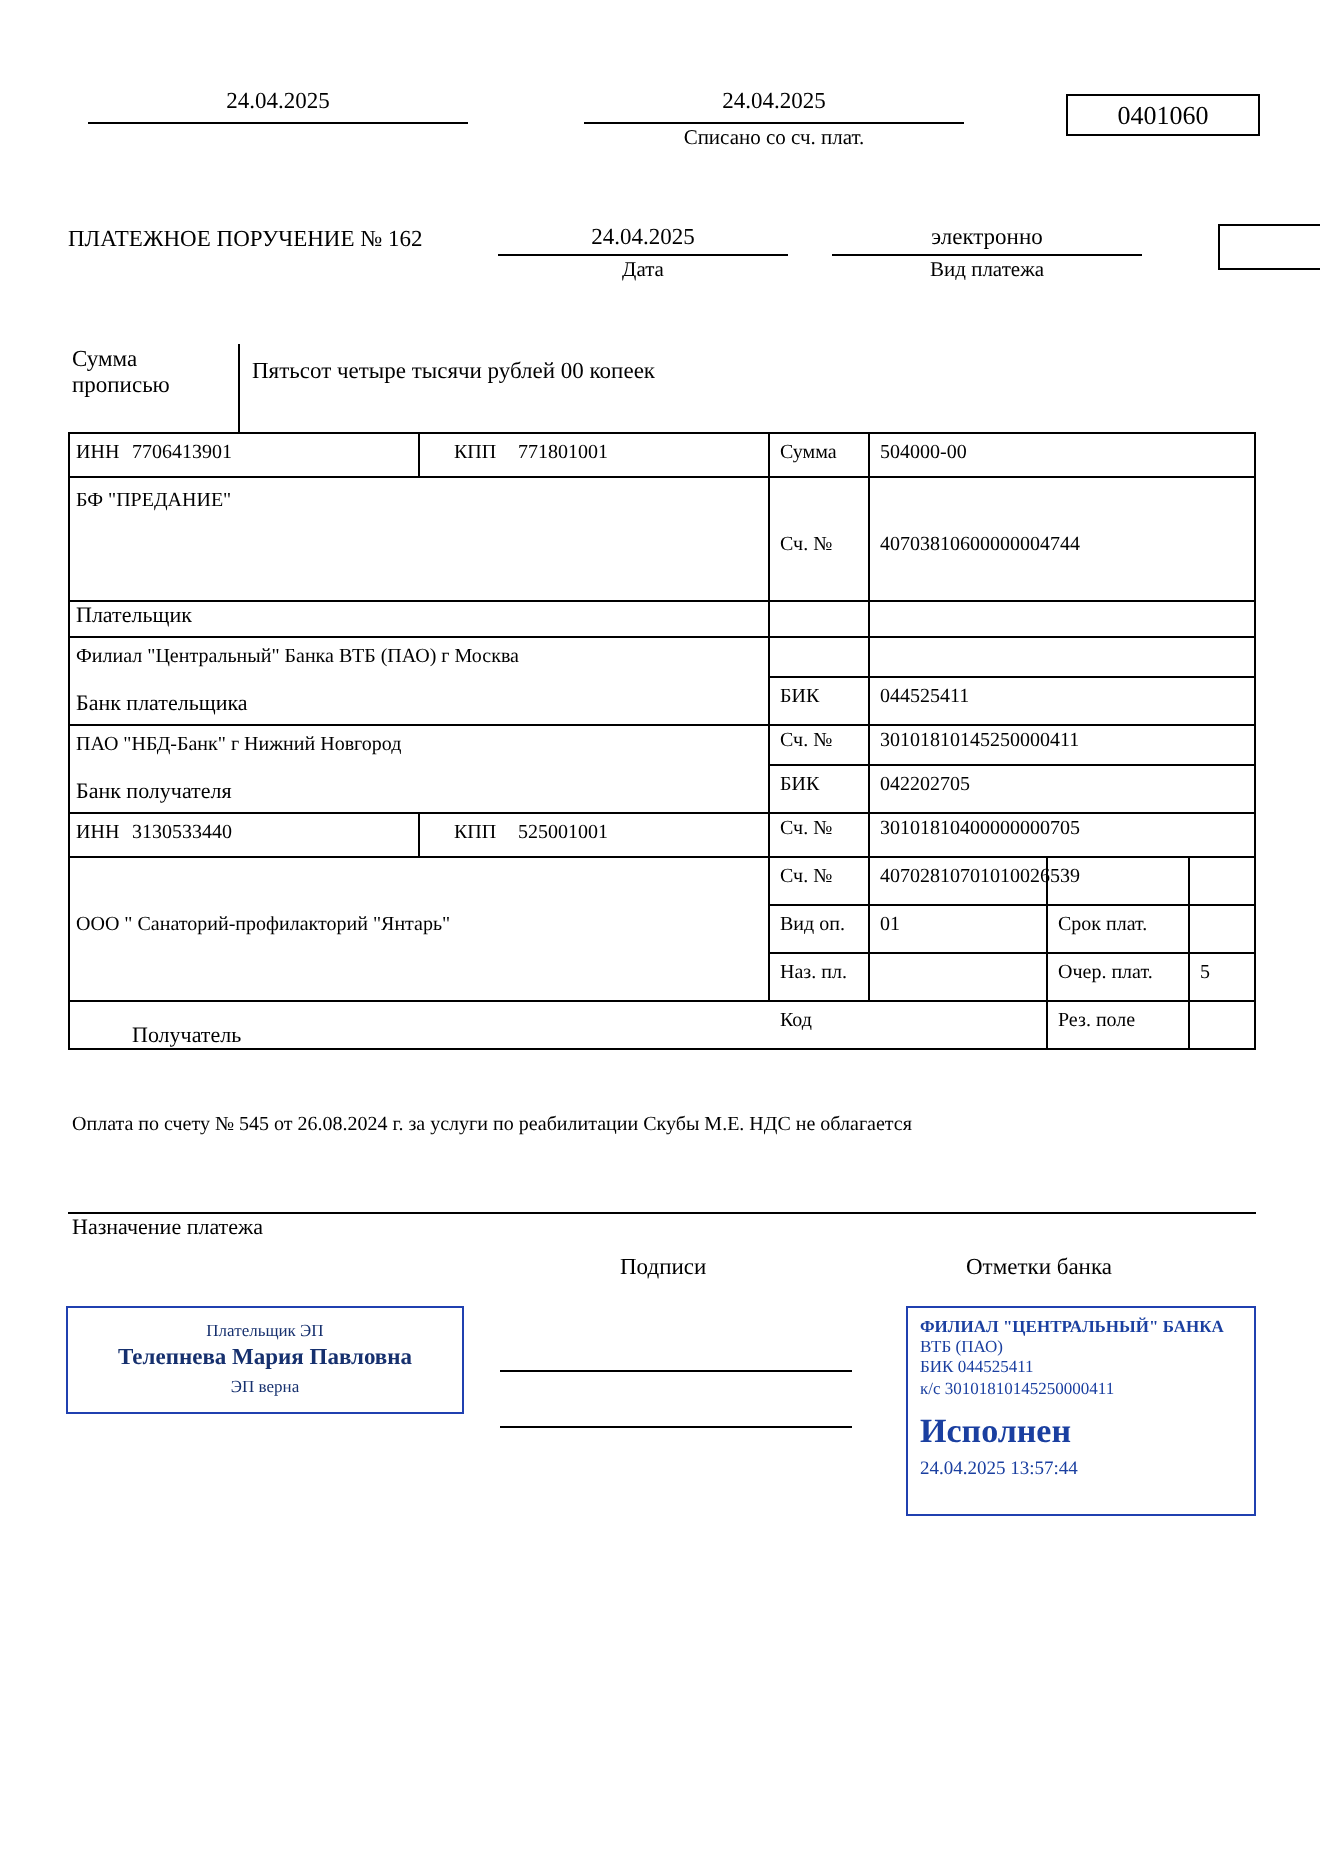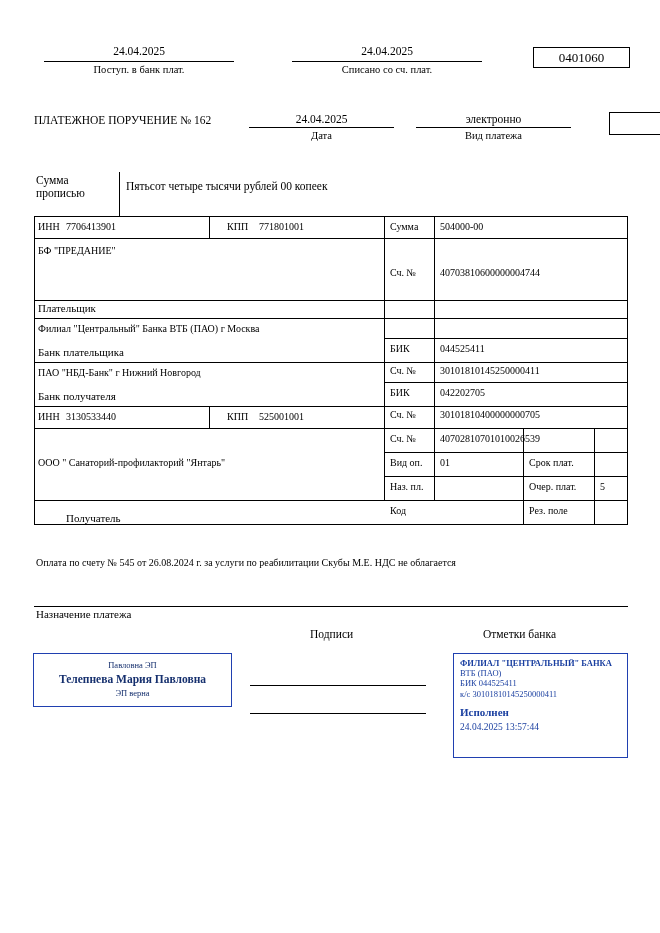--- a/index.html
+++ b/index.html
@@ -222,32 +222,31 @@
     width: 175px;
     height: 105px;
     border: 1px solid #2040b0;
     color: #1a3fa0;
     padding: 4px 6px;
     box-sizing: border-box;
   }
   .bank-stamp .bl1 { font-size: 8.5px; font-weight: bold; line-height: 10px; }
   .bank-stamp .bl2 { font-size: 8.5px; line-height: 10px; }
   .bank-stamp .bl3 { font-size: 8.5px; line-height: 10px; margin-top: 1px; }
-  .bank-stamp .bl4 { font-size: 11px; font-weight: bold; margin-top: 7px; }
+  .bank-stamp .bl4 { font-size: 17px; font-weight: bold; margin-top: 7px; }
   .bank-stamp .bl5 { font-size: 9.5px; margin-top: 4px; }
 </style>
 </head>
 <body>
 
 <div class="page">
 
   <div class="top-row">
     <div class="top-field tf1">
       <span class="value">24.04.2025</span>
-      <span class="caption">Поступ. в банк плат.</span>
     </div>
     <div class="top-field tf2">
       <span class="value">24.04.2025</span>
       <span class="caption">Списано со сч. плат.</span>
     </div>
   </div>
   <div class="code-box">0401060</div>
 
   <div class="title-row">
     <div class="doc-title">ПЛАТЕЖНОЕ ПОРУЧЕНИЕ № 162</div>
@@ -354,21 +353,21 @@
   </div>
 
   <div class="purpose-text">Оплата по счету № 545 от 26.08.2024 г. за услуги по реабилитации  Скубы М.Е. НДС не облагается</div>
   <div class="purpose-line"></div>
   <div class="purpose-cap">Назначение платежа</div>
 
   <div class="sign-cap">Подписи</div>
   <div class="marks-cap">Отметки банка</div>
 
   <div class="esign-box">
-    <div class="l1">Павловна ЭП</div>
+    <div class="l1">Плательщик ЭП</div>
     <div class="l2">Телепнева Мария Павловна</div>
     <div class="l3">ЭП верна</div>
   </div>
 
   <div class="sig-line s1"></div>
   <div class="sig-line s2"></div>
 
   <div class="bank-stamp">
     <div class="bl1">ФИЛИАЛ "ЦЕНТРАЛЬНЫЙ" БАНКА</div>
     <div class="bl2">ВТБ (ПАО)</div>

